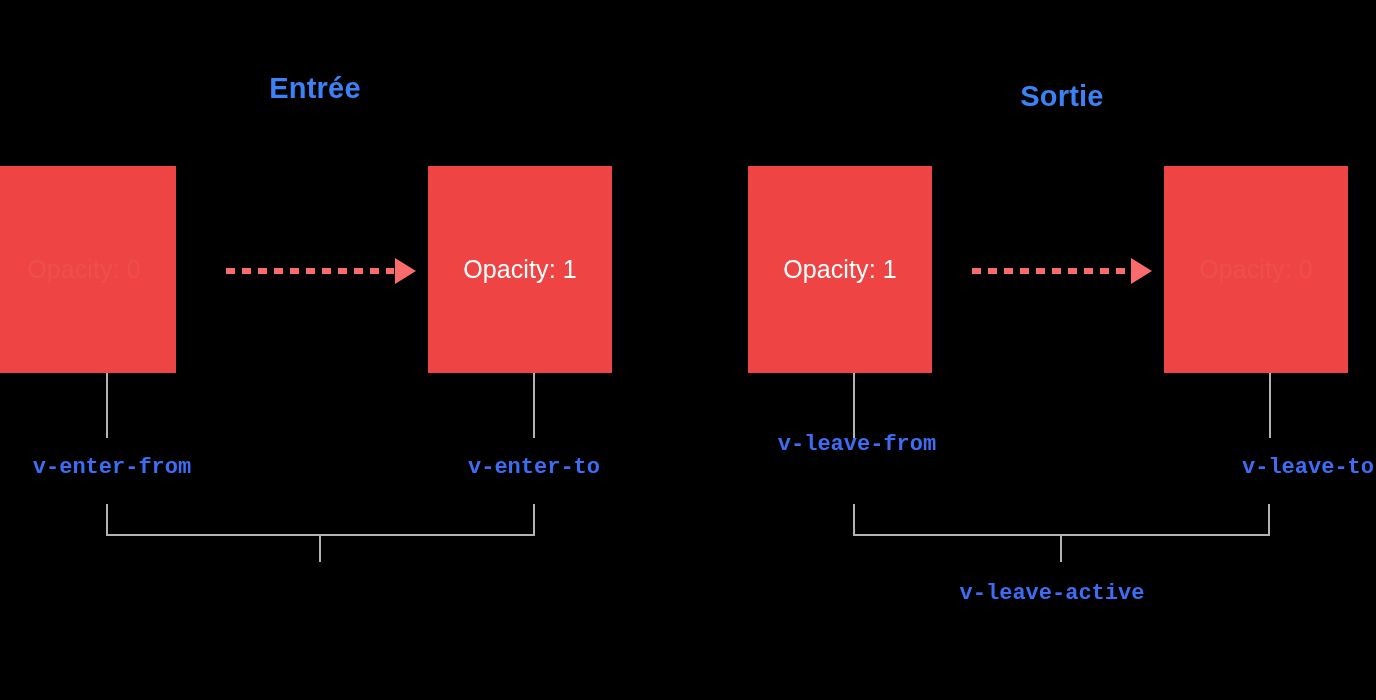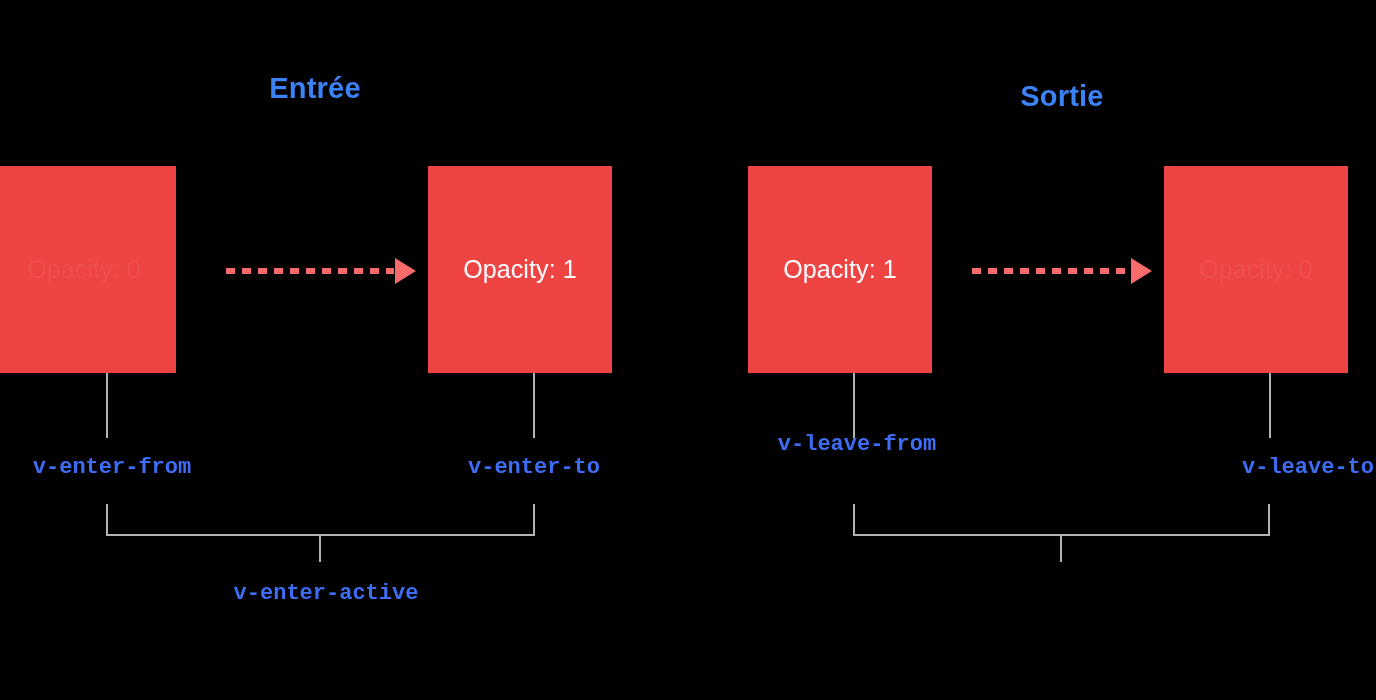--- a/index.html
+++ b/index.html
@@ -164,16 +164,16 @@
   <div class="class-label center" style="left:857px; top:434px;">v-leave-from</div>
 
   <div class="class-label center" style="left:1308px; top:457px;">v-leave-to</div>
 
   <div class="bracket" style="left:106px; top:504px; width:429px;"></div>
   <div class="bracket-stem" style="left:319px; top:536px; height:26px;"></div>
 
   <div class="bracket" style="left:853px; top:504px; width:417px;"></div>
   <div class="bracket-stem" style="left:1060px; top:536px; height:26px;"></div>
 
-  <div class="class-label center" style="left:326px; top:583px;">v-enter-active</div>
 
+  <div class="class-label center" style="left:1052px; top:583px;">v-leave-active</div>
 
 </div>
 
 </body></html>

